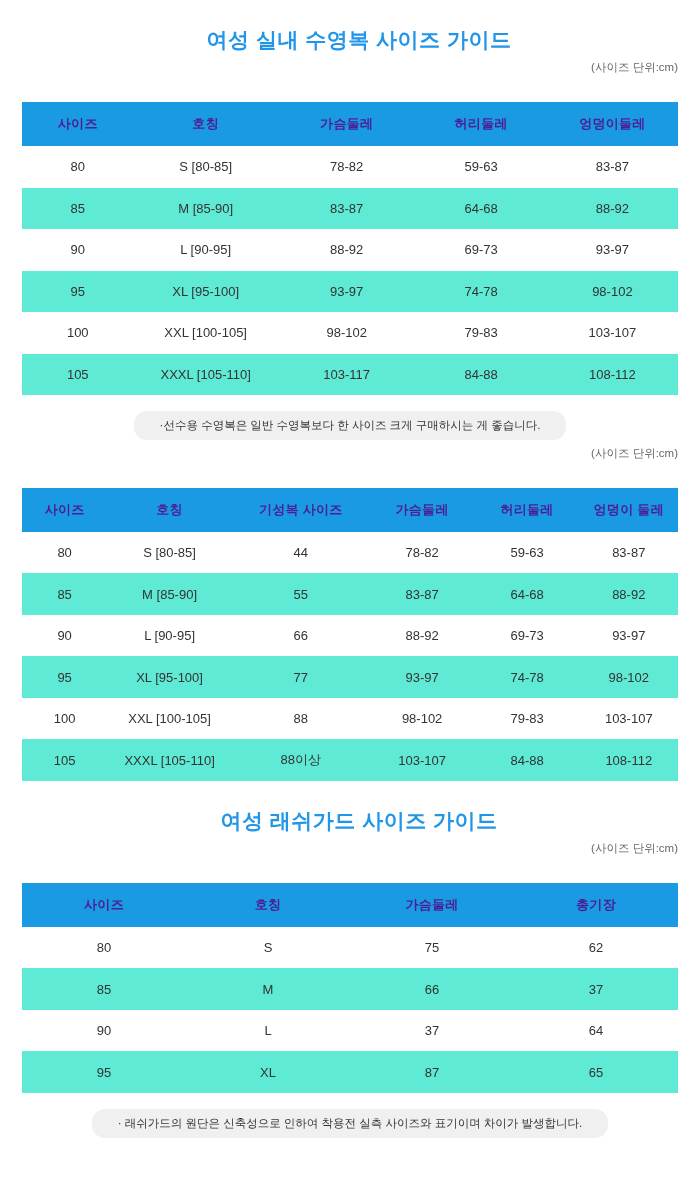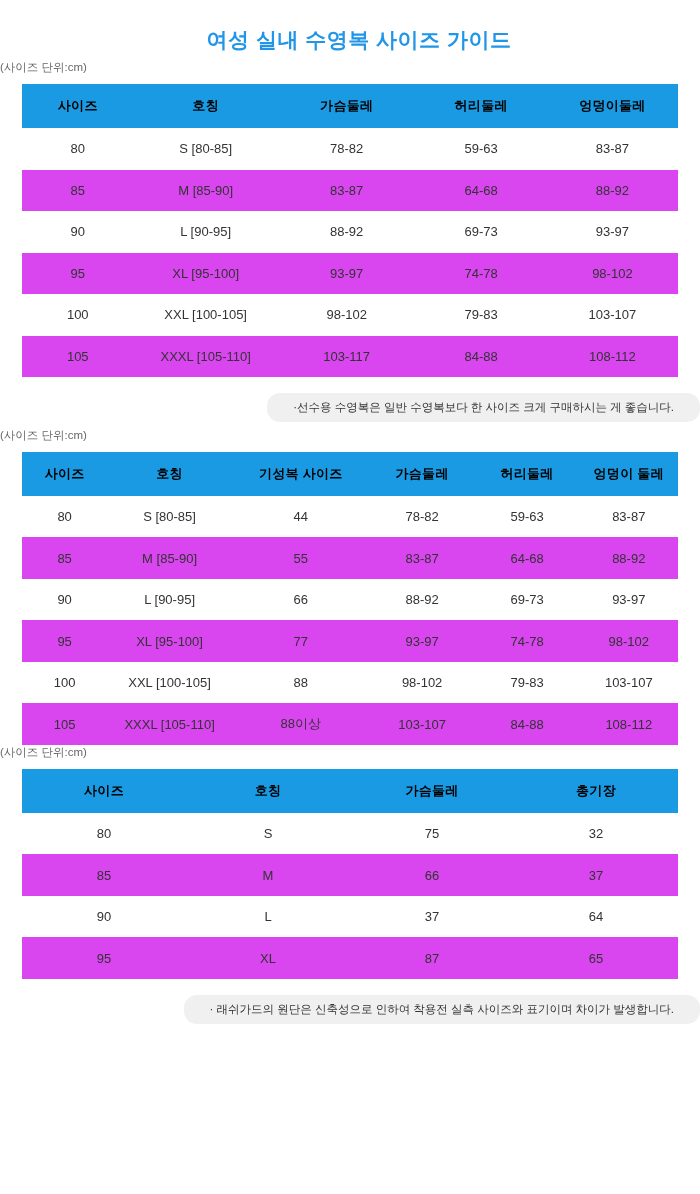--- a/index.html
+++ b/index.html
@@ -27,56 +27,56 @@
     text-align: center;
     color: #2196e8;
     font-size: 21px;
     font-weight: bold;
     letter-spacing: 0.5px;
     padding-top: 26px;
     padding-bottom: 6px;
     margin-left: 18px;
   }
   .unit-note {
-    text-align: left;
+    text-align: right;
     font-size: 11.5px;
     color: #666666;
     padding-right: 22px;
-    padding-bottom: 9px;
+    padding-bottom: 27px;
   }
   table.size-table {
     width: 656px;
     margin: 0 auto;
     border-collapse: collapse;
     table-layout: fixed;
   }
   table.size-table thead th {
     background: #1a9ae3;
-    color: #000000;
+    color: #4c1d95;
     font-size: 13px;
     font-weight: bold;
     height: 42px;
     text-align: center;
     vertical-align: middle;
     letter-spacing: 0.3px;
   }
   table.size-table tbody td {
     height: 39.5px;
     text-align: center;
     vertical-align: middle;
     font-size: 13px;
     color: #333333;
     background: #ffffff;
   }
   table.size-table tbody tr.alt td {
-    background: #d946ef;
+    background: #5eead4;
   }
   .footnote-wrap {
     display: flex;
-    justify-content: flex-end;
+    justify-content: center;
     padding-top: 16px;
     padding-bottom: 6px;
   }
   .footnote {
     background: #f0f0f0;
     border-radius: 13px;
     font-size: 11.5px;
     color: #333333;
     padding: 7px 26px;
     text-align: center;
@@ -244,20 +244,21 @@
           <td>88이상</td>
           <td>103-107</td>
           <td>84-88</td>
           <td>108-112</td>
         </tr>
       </tbody>
     </table>
   </div>
 
   <div class="section">
+    <div class="section-title">여성 래쉬가드 사이즈  가이드</div>
     <div class="unit-note">(사이즈 단위:cm)</div>
     <table class="size-table t3">
       <colgroup>
         <col class="c1">
           <col class="c2">
           <col class="c3">
           <col class="c4">
       </colgroup>
       <thead>
         <tr>
@@ -265,21 +266,21 @@
           <th>호칭</th>
           <th>가슴둘레</th>
           <th>총기장</th>
         </tr>
       </thead>
       <tbody>
         <tr>
           <td>80</td>
           <td>S</td>
           <td>75</td>
-          <td>32</td>
+          <td>62</td>
         </tr>
         <tr class="alt">
           <td>85</td>
           <td>M</td>
           <td>66</td>
           <td>37</td>
         </tr>
         <tr>
           <td>90</td>
           <td>L</td>

